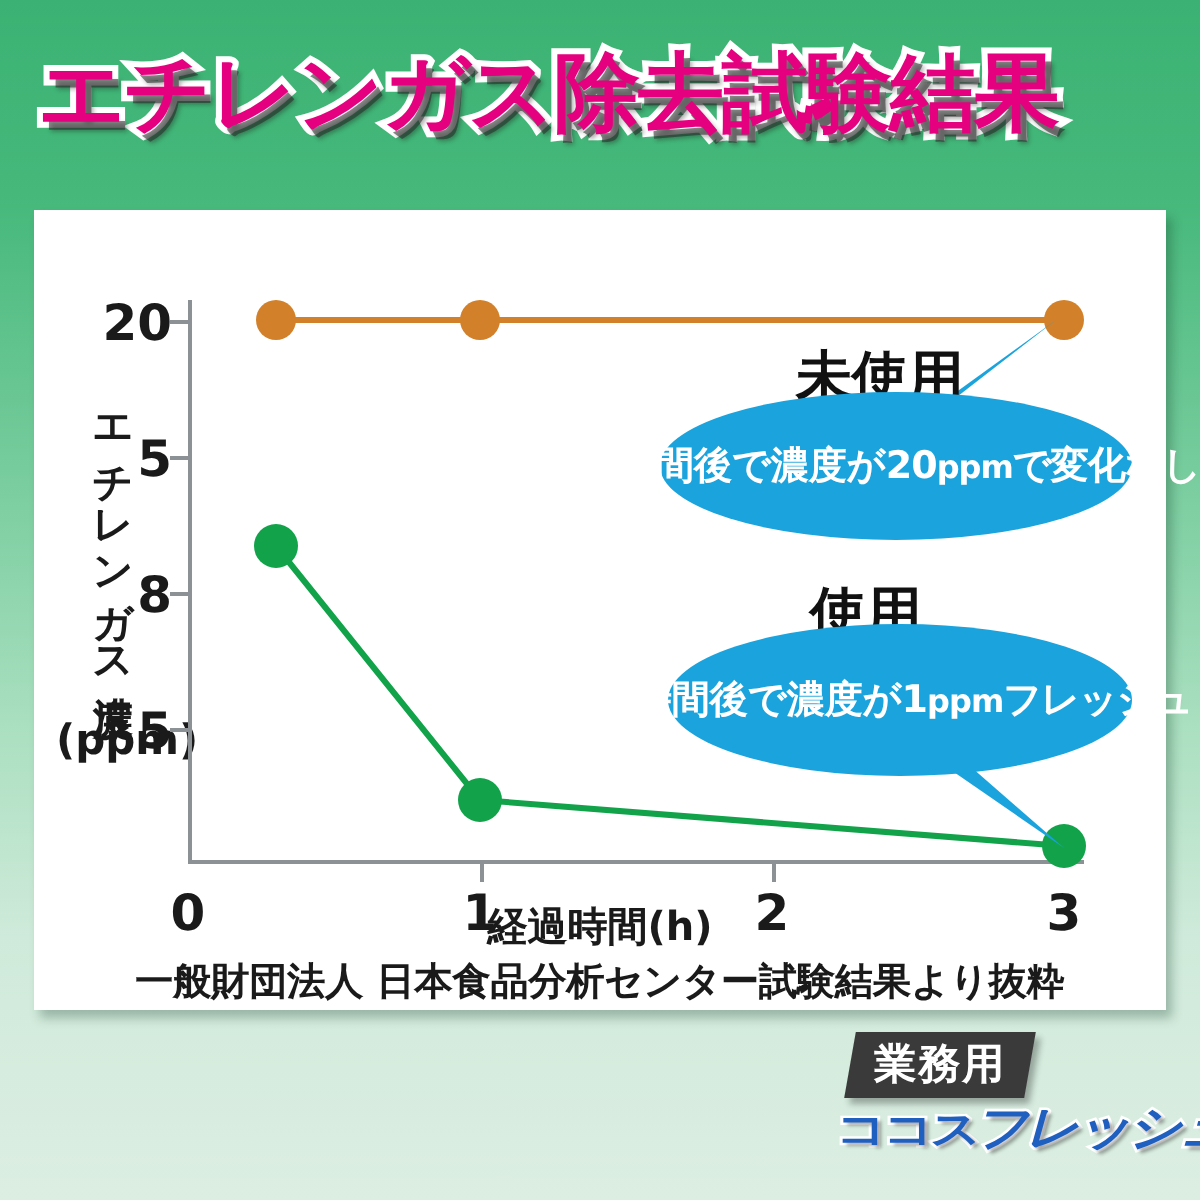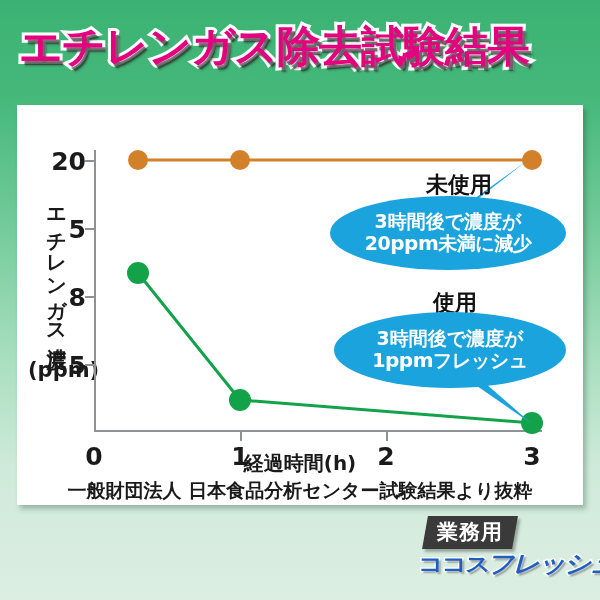--- a/index.html
+++ b/index.html
@@ -173,58 +173,57 @@
     top: 0;
     width: 448px;
     height: 290px;
     overflow: visible;
   }
 
   
   .series-name {
     position: absolute;
     font-family: "DejaVu Sans", sans-serif;
-    font-size: 22px;
+    font-size: 28px;
     font-weight: bold;
     color: #111111;
     white-space: nowrap;
-    margin-left: 28px;
   }
   #name-unused { left: 398px; top: 170px; }
   #name-used   { left: 405px; top: 288px; }
 
   .callout {
     position: absolute;
     background: #1aa3dc;
     border-radius: 50% / 50%;
     color: #ffffff;
     font-family: "DejaVu Sans", sans-serif;
     font-weight: bold;
     font-size: 19px;
     line-height: 1.18;
     display: flex;
-    flex-direction: column;
+    flex-direction: row;
     align-items: center;
     justify-content: center;
     white-space: nowrap;
   }
   #callout-unused {
     left: 330px;
     top: 196px;
     width: 236px;
     height: 74px;
   }
   #callout-used {
     left: 334px;
     top: 312px;
     width: 232px;
     height: 76px;
   }
   .callout-line-2 { letter-spacing: -0.5px; }
-  .ppm-small { font-size: 20px; }
+  .ppm-small { font-size: 16px; }
 
   .tail {
     position: absolute;
     left: 0;
     top: 0;
     width: 600px;
     height: 600px;
     pointer-events: none;
   }
 
@@ -330,21 +329,21 @@
   <svg class="tail" viewBox="0 0 600 600">
     <polygon points="528,160 470,205 420,238" fill="#1aa3dc"></polygon>
     <polygon points="532,424 470,370 432,355" fill="#1aa3dc"></polygon>
   </svg>
 
   <div class="series-name" id="name-unused">未使用</div>
   <div class="series-name" id="name-used">使用</div>
 
   <div class="callout" id="callout-unused">
     <div>3時間後で濃度が</div>
-    <div class="callout-line-2"><span>20</span><span class="ppm-small">ppm</span><span>未満に減少</span></div>
+    <div class="callout-line-2"><span>20</span><span class="ppm-small">ppm</span><span>で変化なし</span></div>
   </div>
 
   <div class="callout" id="callout-used">
     <div>3時間後で濃度が</div>
     <div class="callout-line-2"><span>1</span><span class="ppm-small">ppm</span><span>フレッシュ</span></div>
   </div>
 
   <div id="x-axis-title">経過時間(h)</div>
   <div id="source-note">一般財団法人 日本食品分析センター試験結果より抜粋</div>
 

